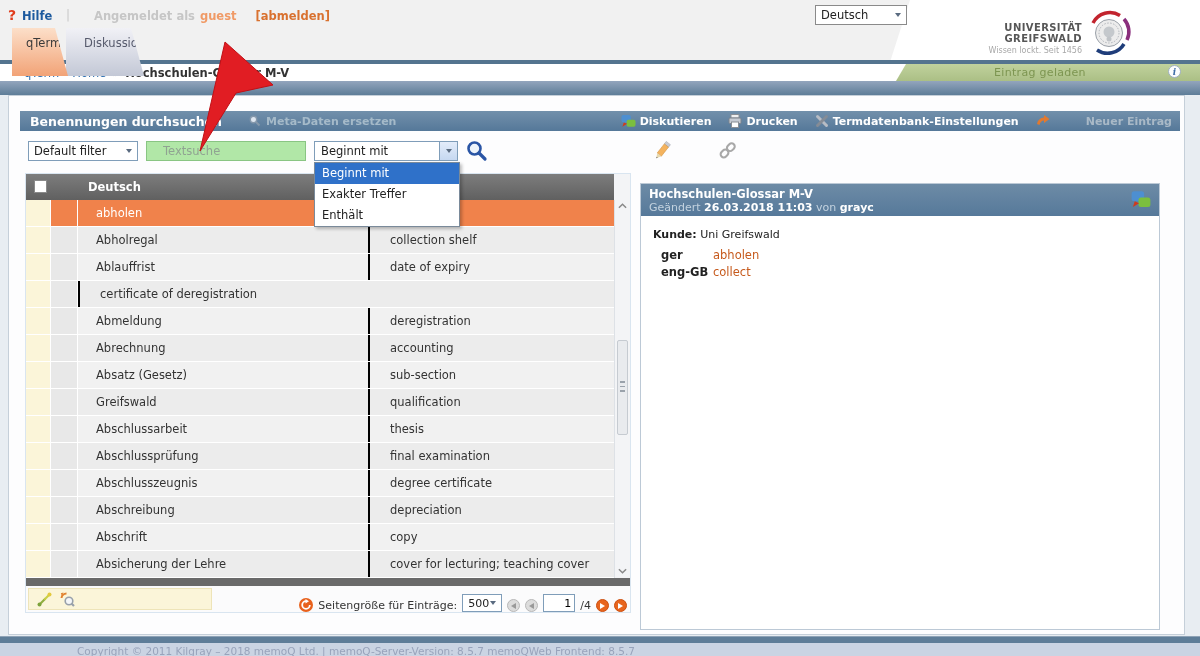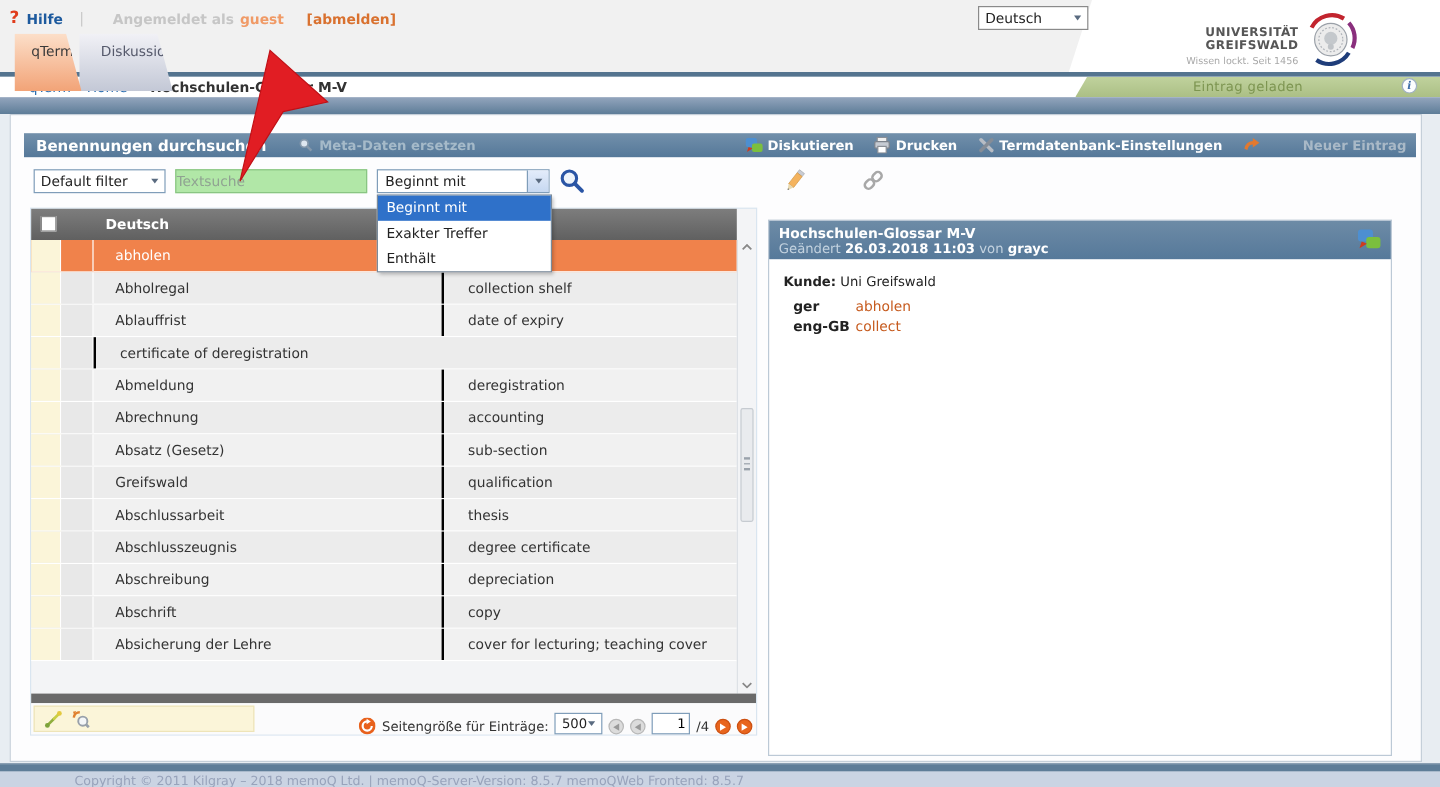--- a/index.html
+++ b/index.html
@@ -59,21 +59,21 @@
   #tbar-title{left:10px;top:3px;font-size:12.5px;font-weight:bold;color:#ffffff;}
   #meta-ic{left:228px;top:3px;}
   #meta-lbl{left:246px;top:4px;font-size:11px;font-weight:bold;color:#a5bac9;cursor:pointer;}
   #tbar-right{right:8px;top:0;height:20px;display:flex;align-items:center;gap:17px;}
   .tact{display:flex;align-items:center;gap:4px;font-size:11px;font-weight:bold;color:#ffffff;cursor:pointer;}
   .tact.dis{color:#a9b9c7;gap:36px;}
 
   
   #filter-select{left:28px;top:141px;width:110px;height:20px;border:1px solid #7f9db9;cursor:pointer;}
   #search-input{left:146px;top:141px;width:160px;height:20px;box-sizing:border-box;
-    background:#b1e7a7;border:1px solid #89c583;font-size:11.5px;color:#2e4a2e;padding:0 0;
+    background:#b1e7a7;border:1px solid #89c583;font-size:11.5px;color:#2e4a2e;padding:0 16px;
     font-family:"DejaVu Sans","Liberation Sans",sans-serif;outline:none;}
   #search-input::placeholder{color:#90a392;opacity:1;}
   #match-select{left:314px;top:141px;width:144px;height:20px;border:1px solid #7f9db9;padding:0;cursor:pointer;}
   #match-select .mtxt{padding-left:6px;font-size:11.5px;}
   #match-arrow{width:17px;height:18px;background:linear-gradient(#e3ecfa,#c6d8f1);
     border-left:1px solid #7f9db9;display:flex;align-items:center;justify-content:center;}
   #search-btn{left:465px;top:139px;cursor:pointer;}
   #pencil-btn{left:652px;top:140px;cursor:pointer;}
   #chain-btn{left:717px;top:140px;cursor:pointer;}
 
@@ -129,21 +129,21 @@
   #ekunde{left:12px;top:44px;font-size:11px;color:#222;}
   #ekunde b{font-weight:bold;}
   #eterms{left:20px;top:64px;font-size:11.5px;}
   .etr{display:flex;margin-bottom:3px;}
   .elang{width:52px;font-weight:bold;color:#222;}
   .eterm{color:#c65a1d;cursor:pointer;}
 
   
   #foot-slate{left:0;top:636px;width:1200px;height:7px;background:#5e7d98;border-top:1px solid #8ea2b6;box-sizing:border-box;}
   #foot-strip{left:0;top:643px;width:1200px;height:13px;background:#cad4e3;}
-  #foot-text{left:62px;top:645px;font-size:10.5px;color:#98a3bb;}
+  #foot-text{left:77px;top:645px;font-size:10.5px;color:#98a3bb;text-decoration:underline;}
 
   #red-arrow{left:0;top:0;z-index:60;pointer-events:none;}
 </style>
 </head>
 <body>
 
 <div id="app">
 
   <div class="ab" id="topbar">
     <div class="ab" id="logo-wedge"></div>
@@ -320,20 +320,26 @@
         <div class="ca"></div>
           <div class="cb"></div>
         <div class="ct">Greifswald</div>
         <div class="cx">qualification</div>
       </div>
       <div class="trow">
         <div class="ca"></div>
           <div class="cb"></div>
         <div class="ct">Abschlussarbeit</div>
         <div class="cx">thesis</div>
+      </div>
+      <div class="trow">
+        <div class="ca"></div>
+          <div class="cb"></div>
+        <div class="ct">Abschlussprüfung</div>
+        <div class="cx">final examination</div>
       </div>
       <div class="trow">
         <div class="ca"></div>
           <div class="cb"></div>
         <div class="ct">Abschlusszeugnis</div>
         <div class="cx">degree certificate</div>
       </div>
       <div class="trow">
         <div class="ca"></div>
           <div class="cb"></div>

